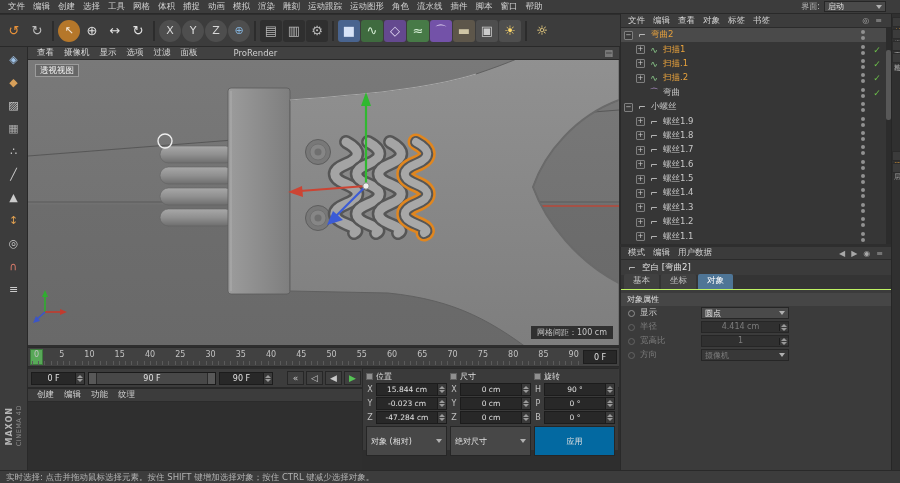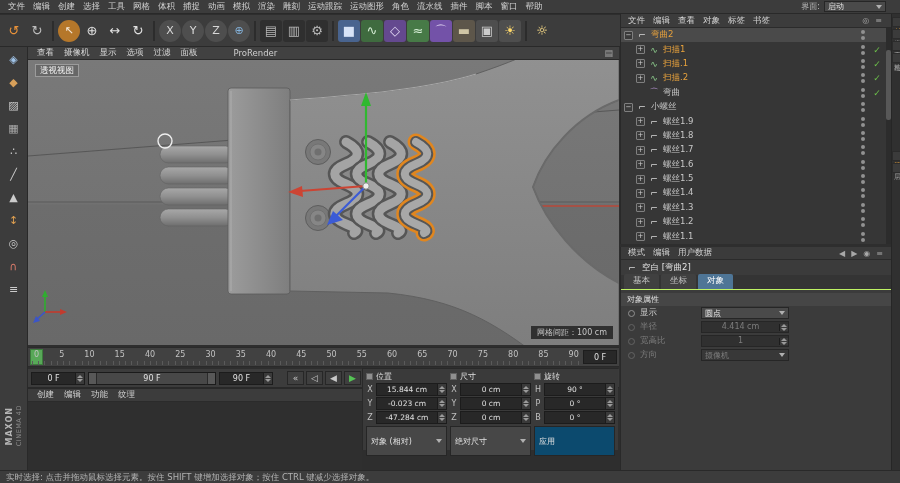--- a/index.html
+++ b/index.html
@@ -73,21 +73,21 @@
   #coords{left:362px;top:368px;width:256px;height:82px;background:#3a3a3a;border-top:1px solid #292929;border-left:1px solid #292929;padding:2px 3px;display:grid;grid-template-columns:1fr 1fr 1fr;gap:3px;}
   .cg{display:flex;flex-direction:column;gap:1px;}
   .cghead{display:flex;align-items:center;gap:3px;height:11px;font-size:8px;color:#e0e0e0;}
   .cgicon{width:7px;height:7px;background:#8f8f8f;border:1px solid #5f5f5f;}
   .crow{display:flex;align-items:center;height:13px;gap:2px;}
   .axl{width:8px;font-size:8px;color:#c0c0c0;text-align:center;}
   .cfield{flex:1;height:13px;background:#282828;border:1px solid #1c1c1c;display:flex;}
   .cfield .fv{flex:1;font-size:7.5px;color:#e0e0e0;text-align:center;line-height:11px;white-space:nowrap;overflow:hidden;}
   .cfoot{height:30px;margin-top:1px;background:#474747;border:1px solid #262626;display:flex;align-items:center;font-size:8px;color:#e0e0e0;padding:0 4px;cursor:pointer;}
   .cfoot.drop::after{content:"";margin-left:auto;border-left:3px solid transparent;border-right:3px solid transparent;border-top:4px solid #b0b0b0;}
-  .cfoot.btn{background:#0c4a6e;}
+  .cfoot.btn{justify-content:center;background:#0369a1;}
 
   
   #om{left:620px;top:14px;width:271px;height:230px;background:#363636;border-left:1px solid #292929;}
   #om-menu{height:14px;background:#3c3c3c;display:flex;align-items:center;font-size:8.5px;color:#d2d2d2;border-bottom:1px solid #2b2b2b;padding-left:3px;}
   #om-menu .mi{padding:0 4px;}
   .mini{font-size:8px;color:#a8a8a8;padding:0 3px;cursor:pointer;}
   #om-menu .micons{margin-left:auto;display:flex;padding-right:6px;}
   #om-tree{position:absolute;left:0;top:14px;right:5px;bottom:0;overflow:hidden;}
   .trow{height:14.4px;display:flex;align-items:center;font-size:8.5px;padding:0 4px 0 3px;cursor:pointer;}
   .trow.sel{background:#4a4a4a;}

